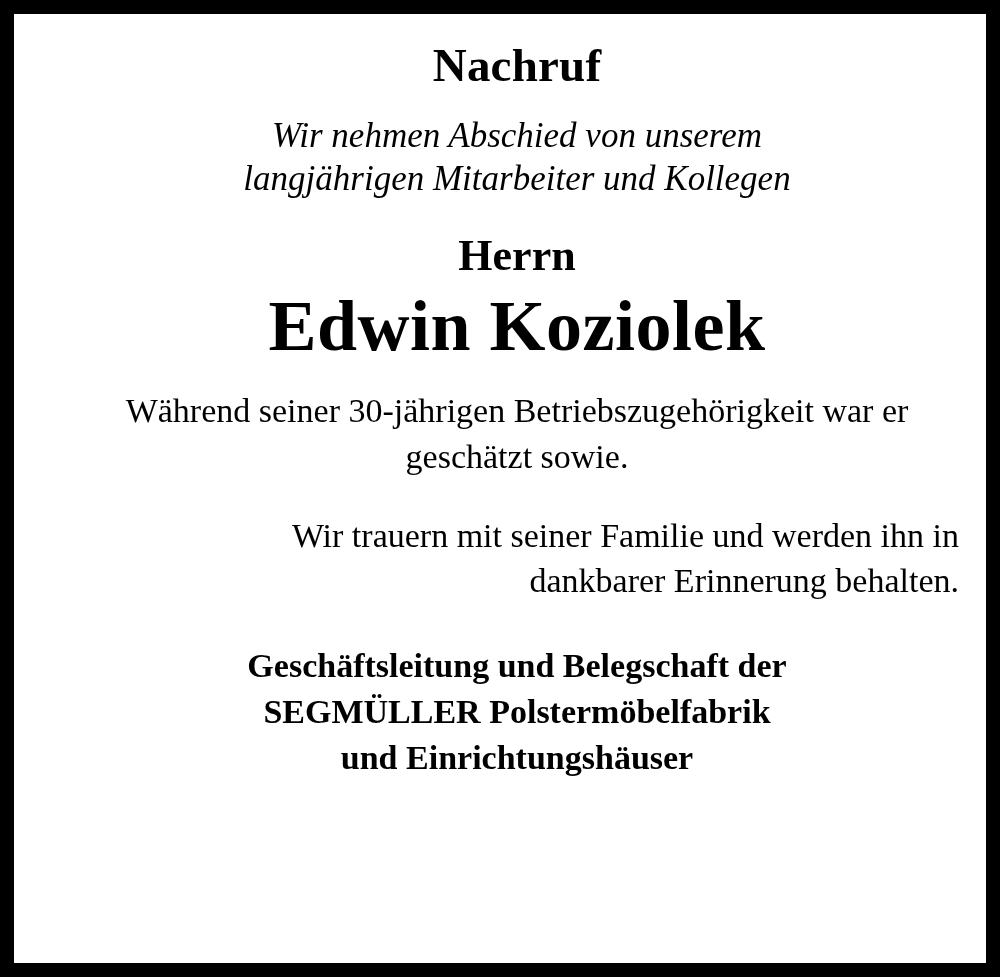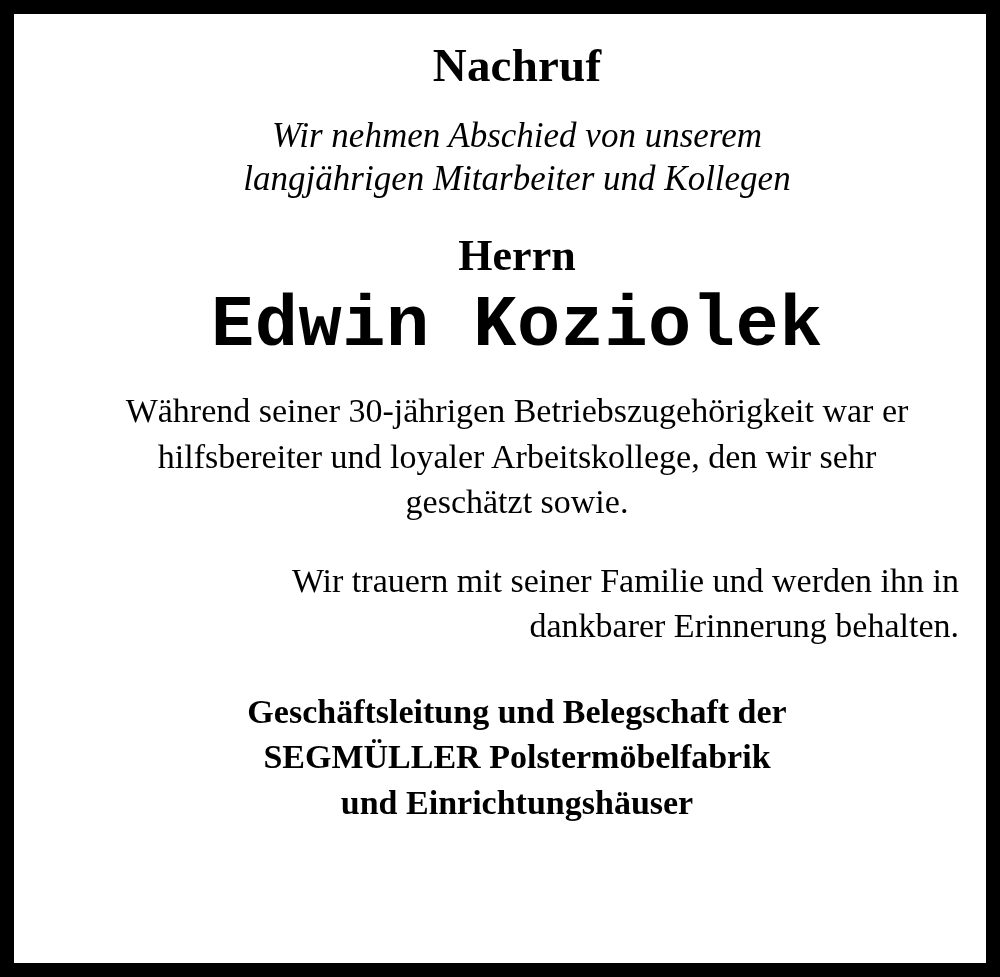--- a/index.html
+++ b/index.html
@@ -56,21 +56,20 @@
     line-height: 1.15;
     display: block;
     margin-bottom: 4px;
   }
   .name-full {
     font-size: 72px;
     font-weight: bold;
     line-height: 1.12;
     display: block;
     letter-spacing: 0.5px;
-    font-family: Liberation Mono, monospace;
   }
   .body-paragraph {
     font-size: 34px;
     line-height: 1.33;
     margin: 22px 0 0 0;
   }
   .body-paragraph .line {
     display: block;
   }
   .second-paragraph {
@@ -100,21 +99,20 @@
       <span class="line">langjährigen Mitarbeiter und Kollegen</span>
     </div>
 
     <div class="name-block">
       <span class="name-salutation">Herrn</span>
       <span class="name-full">Edwin Koziolek</span>
     </div>
 
     <div class="body-paragraph">
       <span class="line">Während seiner 30-jährigen Betriebszugehörigkeit war er</span>
-      <span class="line">hilfsbereiter und loyaler Arbeitskollege, den wir sehr</span>
       <span class="line">geschätzt sowie.</span>
     </div>
 
     <div class="body-paragraph second-paragraph">
       <span class="line">Wir trauern mit seiner Familie und werden ihn in</span>
       <span class="line">dankbarer Erinnerung behalten.</span>
     </div>
 
     <div class="signature">
       <span class="line">Geschäftsleitung und Belegschaft der</span>

